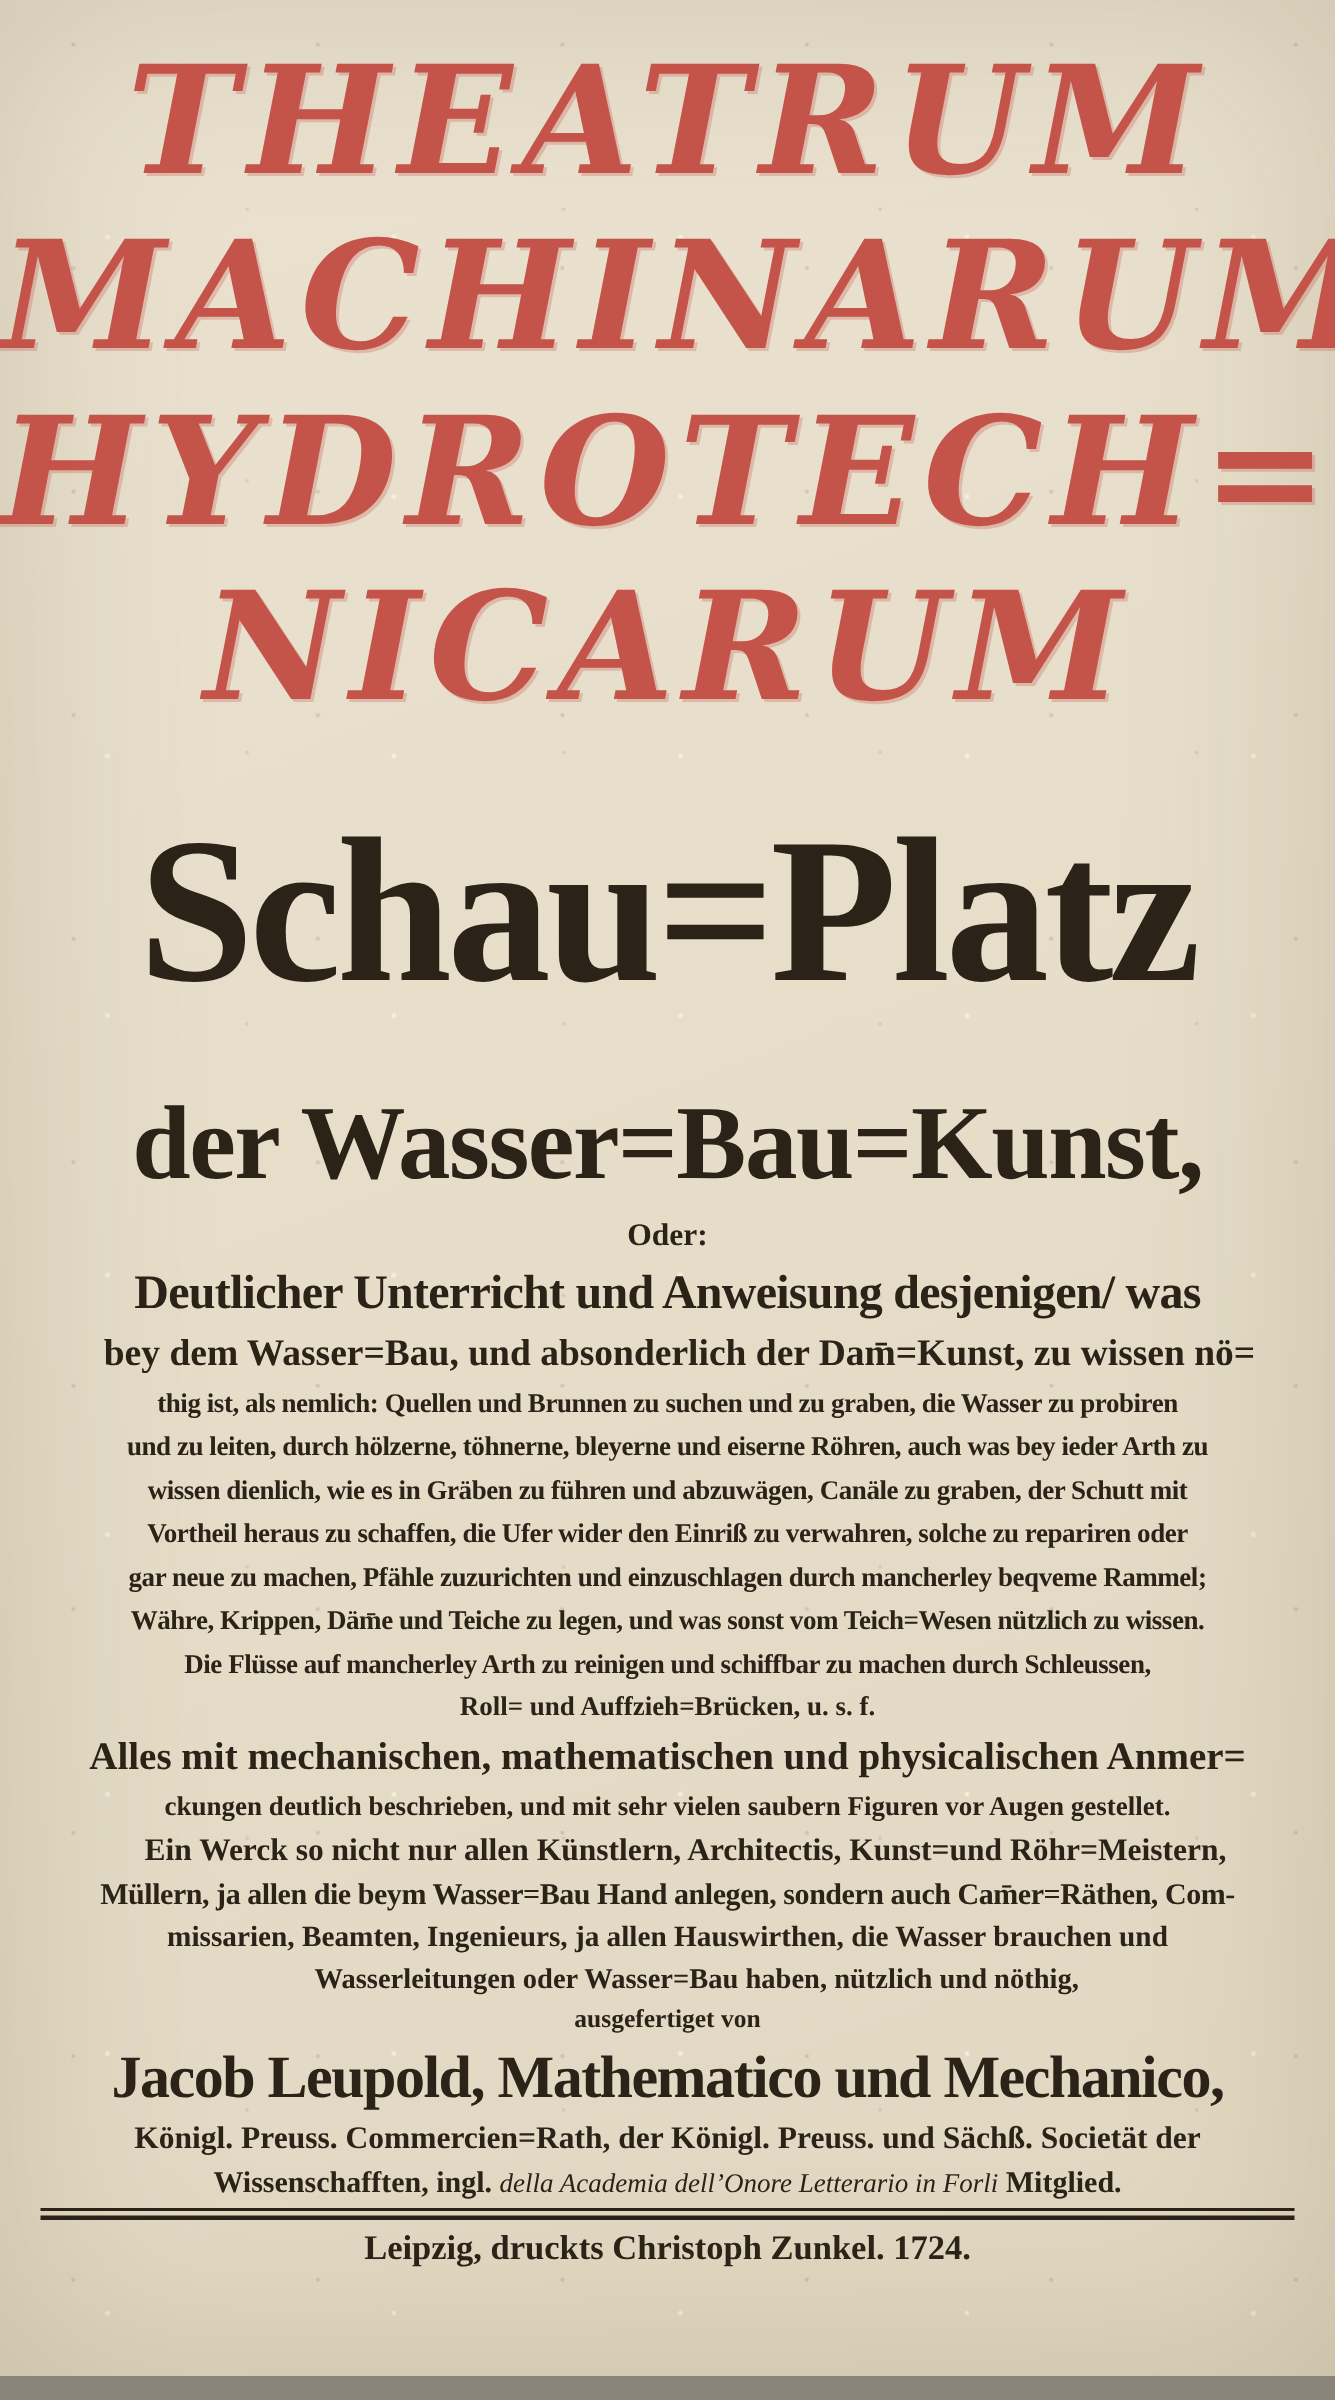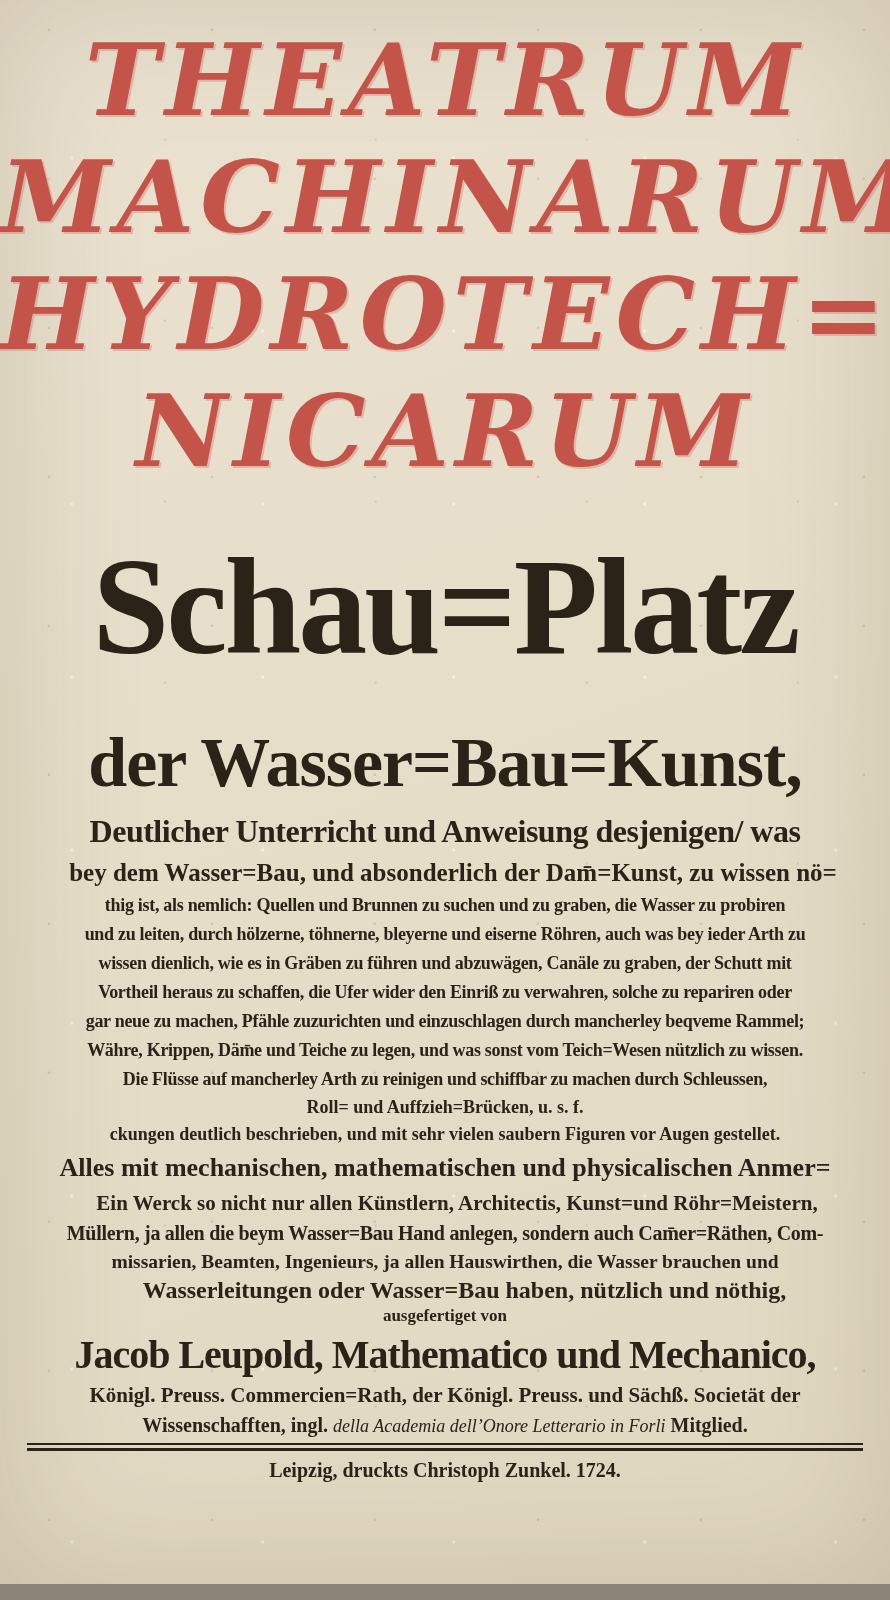--- a/index.html
+++ b/index.html
@@ -41,64 +41,65 @@
   .oder { font-weight:bold; font-size:21px; line-height:30px; }
   .ln { white-space:nowrap; font-weight:bold; }
   .sz-xl  { font-size:32px; line-height:47px; letter-spacing:-0.5px; }
   .sz-lg  { font-size:25px; line-height:36px;padding-left:16px; }
   .sz-md  { font-size:18px; line-height:29px; letter-spacing:-0.3px; }
   .sz-sm  { font-size:18px; line-height:27px; }
   .sz-rem { font-size:26px; line-height:40px; }
   .sz-a0  { font-size:21px; line-height:31px;margin-left:24px; }
   .sz-a1  { font-size:20px; line-height:29px; letter-spacing:-0.3px; }
   .sz-a2  { font-size:19.5px; line-height:28px; }
-  .sz-a3  { font-size:24px; line-height:28px;padding-left:39px; }
+  .sz-a3  { font-size:19px; line-height:28px;padding-left:39px; }
   .issued { font-weight:bold; font-size:17px; line-height:24px; }
   .author-line { margin:2px 0 0; font-weight:bold; font-size:40px; line-height:50px; white-space:nowrap; letter-spacing:-1px; }
   .titles-1 { font-weight:bold; font-size:21px; line-height:31px; white-space:nowrap; }
   .titles-2 { font-weight:bold; font-size:20px; line-height:28px; white-space:nowrap; }
   .titles-2 .it { font-style:italic; font-weight:normal; font-size:18px; }
   .rule { width:94%; margin:3px auto 3px; border:0; border-top:2px solid #2b2218; }
   .rule.thick { border-top-width:3px; }
   .vendor { font-weight:bold; font-size:25px; line-height:34px; white-space:nowrap; }
-  .colophon { font-weight:bold; font-size:20px; line-height:32px; white-space:nowrap; }
+  .colophon { font-weight:bold; font-size:23px; line-height:32px; white-space:nowrap; }
 </style>
 </head>
 <body>
 
 <div class="page">
 
   <header class="red-title">
     <div class="red-line">THEATRUM</div>
     <div class="red-line">MACHINARUM</div>
     <div class="red-line">HYDROTECH=</div>
     <div class="red-line">NICARUM</div>
   </header>
 
   <section>
     <h1 class="schau">Schau=Platz</h1>
     <h2 class="wbk">der Wasser=Bau=Kunst,</h2>
+    <div class="oder">Oder:</div>
   </section>
 
   <section>
     <div class="ln sz-xl">Deutlicher Unterricht und Anweisung desjenigen/ was</div>
     <div class="ln sz-lg">bey dem Wasser=Bau, und absonderlich der Dam̄=Kunst, zu wissen nö=</div>
     <div class="ln sz-md">thig ist, als nemlich: Quellen und Brunnen zu suchen und zu graben, die Wasser zu probiren</div>
     <div class="ln sz-md">und zu leiten, durch hölzerne, töhnerne, bleyerne und eiserne Röhren, auch was bey ieder Arth zu</div>
     <div class="ln sz-md">wissen dienlich, wie es in Gräben zu führen und abzuwägen, Canäle zu graben, der Schutt mit</div>
     <div class="ln sz-md">Vortheil heraus zu schaffen, die Ufer wider den Einriß zu verwahren, solche zu repariren oder</div>
     <div class="ln sz-md">gar neue zu machen, Pfähle zuzurichten und einzuschlagen durch mancherley beqveme Rammel;</div>
     <div class="ln sz-md">Währe, Krippen, Däm̄e und Teiche zu legen, und was sonst vom Teich=Wesen nützlich zu wissen.</div>
     <div class="ln sz-md">Die Flüsse auf mancherley Arth zu reinigen und schiffbar zu machen durch Schleussen,</div>
     <div class="ln sz-sm">Roll= und Auffzieh=Brücken, u. s. f.</div>
   </section>
 
   <section>
+    <div class="ln sz-rem">Alles mit mechanischen, mathematischen und physicalischen Anmer=</div>
     <div class="ln sz-sm">ckungen deutlich beschrieben, und mit sehr vielen saubern Figuren vor Augen gestellet.</div>
-    <div class="ln sz-rem">Alles mit mechanischen, mathematischen und physicalischen Anmer=</div>
   </section>
 
   <section>
     <div class="ln sz-a0">Ein Werck so nicht nur allen Künstlern, Architectis, Kunst=und Röhr=Meistern,</div>
     <div class="ln sz-a1">Müllern, ja allen die beym Wasser=Bau Hand anlegen, sondern auch Cam̄er=Räthen, Com-</div>
     <div class="ln sz-a2">missarien, Beamten, Ingenieurs, ja allen Hauswirthen, die Wasser brauchen und</div>
     <div class="ln sz-a3">Wasserleitungen oder Wasser=Bau haben, nützlich und nöthig,</div>
   </section>
 
   <div class="issued">ausgefertiget von</div>

